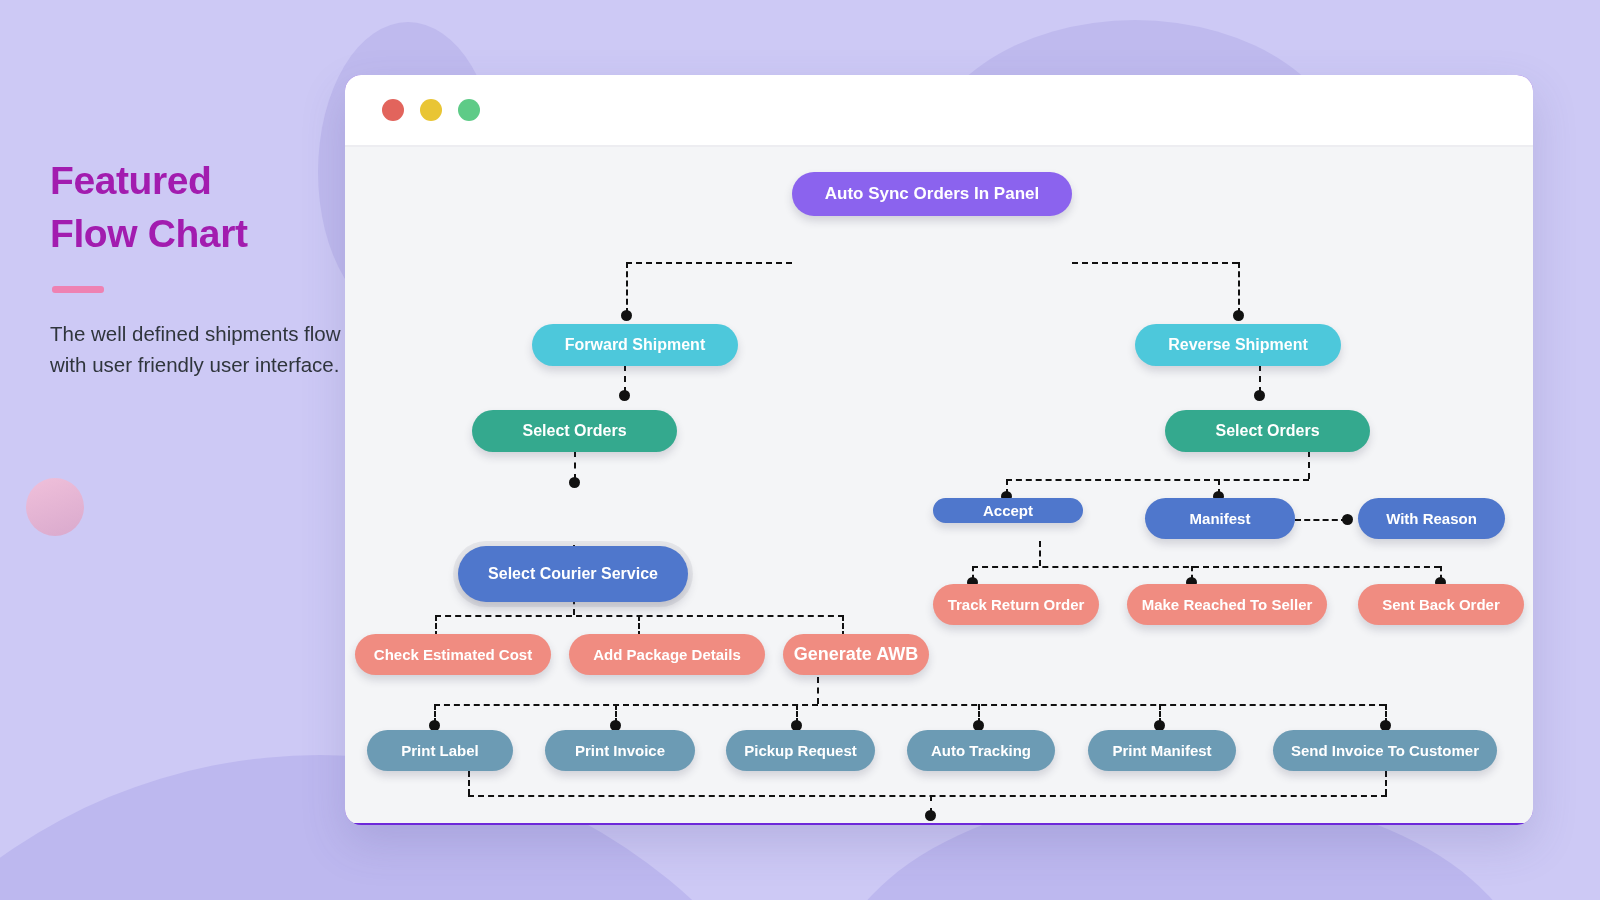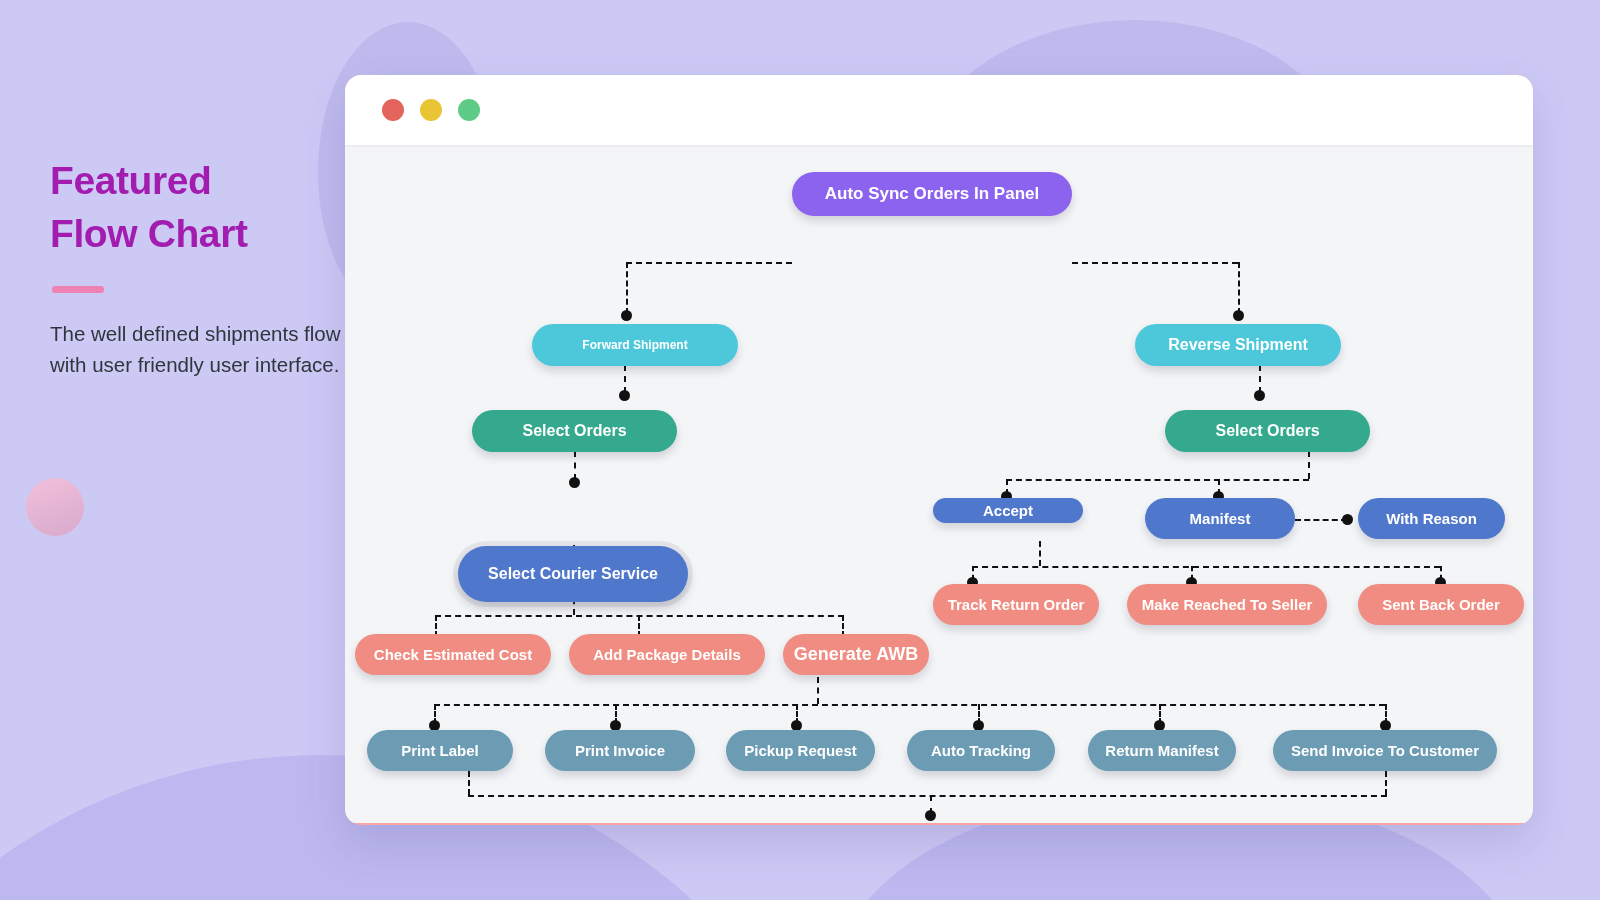--- a/index.html
+++ b/index.html
@@ -55,21 +55,21 @@
   }
   .subtext {
     font-size:20.5px; line-height:1.48; color:#2F353C;
   }
 
   
   .window {
     position:absolute; left:345px; top:75px;
     width:1188px; height:750px;
     border-radius:16px;
-    background:#fca5a5;
+    background:#6d28d9;
     box-shadow:0 18px 45px rgba(80,70,140,0.18);
     overflow:hidden;
   }
   .titlebar {
     height:72px; background:#FFFFFF;
     border-bottom:2px solid #EDEDF1;
     display:flex; align-items:center; padding-left:37px; gap:16px;
   }
   .dot { width:22px; height:22px; border-radius:50%; }
   .dot-red{ background:#E2645C; }
@@ -205,21 +205,21 @@
     <div class="line v-line" style="left:123px; top:624px; height:24px;"></div>
     <div class="line v-line" style="left:1040px; top:624px; height:24px;"></div>
     <div class="line h-line" style="left:123px; top:648px; width:919px;"></div>
     <div class="line v-line" style="left:585px; top:648px; height:19px;"></div>
     <div class="cap" style="left:580px; top:663px;"></div>
 
     <div class="node n-purple" style="left:447px; top:167px; width:280px; height:44px; font-size:17px; top:25px;">
       <span>Auto Sync Orders In Panel</span>
     </div>
 
-    <div class="node n-cyan" style="left:187px; top:177px; width:206px; height:42px; font-size:12px;">
+    <div class="node n-cyan" style="left:187px; top:177px; width:206px; height:42px; font-size:16px;">
       <span>Forward Shipment</span>
     </div>
     <div class="node n-cyan" style="left:790px; top:177px; width:206px; height:42px; font-size:16px;">
       <span>Reverse Shipment</span>
     </div>
 
     <div class="node n-teal" style="left:127px; top:263px; width:205px; height:42px; font-size:16px;">
       <span>Select Orders</span>
     </div>
     <div class="node n-teal" style="left:820px; top:263px; width:205px; height:42px; font-size:16px;">
@@ -265,20 +265,20 @@
     <div class="node n-steel" style="left:200px; top:583px; width:150px; height:41px; font-size:15px;">
       <span>Print Invoice</span>
     </div>
     <div class="node n-steel" style="left:381px; top:583px; width:149px; height:41px; font-size:15px;">
       <span>Pickup Request</span>
     </div>
     <div class="node n-steel" style="left:562px; top:583px; width:148px; height:41px; font-size:15px;">
       <span>Auto Tracking</span>
     </div>
     <div class="node n-steel" style="left:743px; top:583px; width:148px; height:41px; font-size:15px;">
-      <span>Return Manifest</span>
+      <span>Print Manifest</span>
     </div>
     <div class="node n-steel" style="left:928px; top:583px; width:224px; height:41px; font-size:15px;">
       <span>Send Invoice To Customer</span>
     </div>
 
   </div>
 </div>
 
 </body></html>

